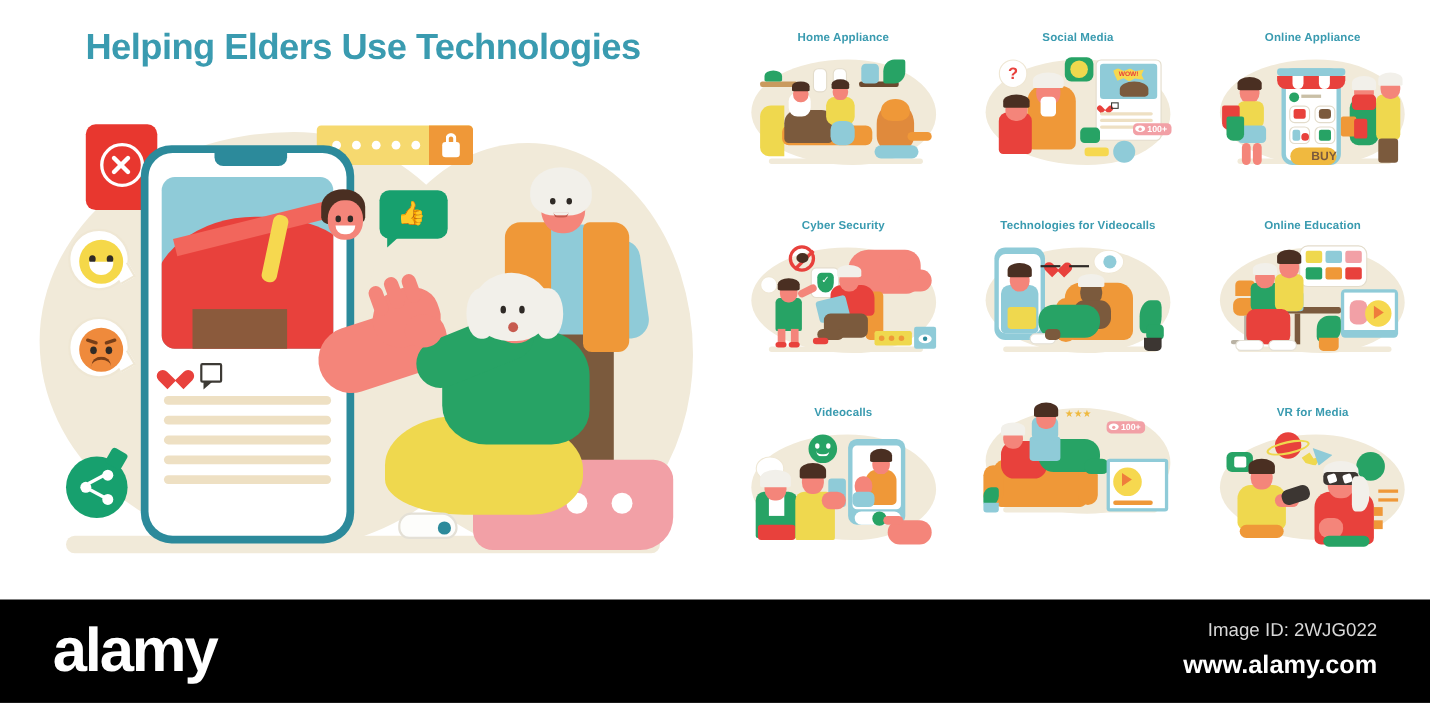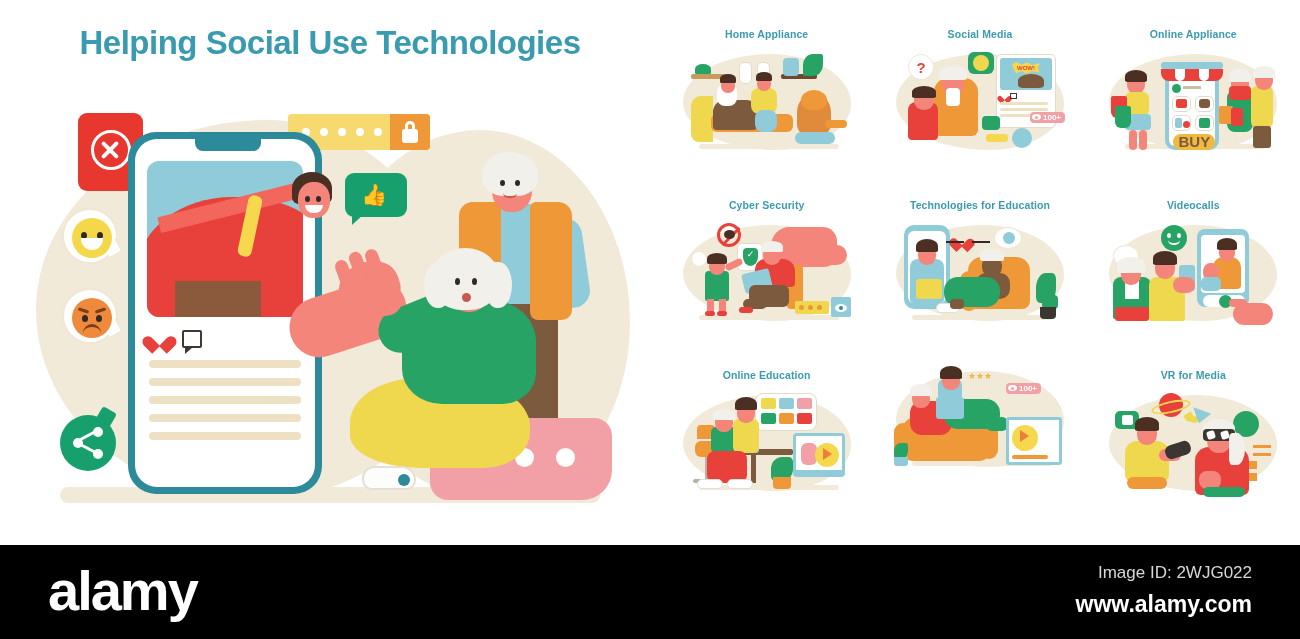--- a/index.html
+++ b/index.html
@@ -186,21 +186,21 @@
   .p-pink { background:#f2a0a6; }
   .p-plant { background:#27a365; }
   .round { border-radius:50%; }
   .badge-100 { position:absolute; background:#f2a0a6; border-radius:4px;
     font-size:8px; font-weight:bold; color:#fff; padding:1px 4px 1px 13px; }
   .badge-100 .eye-g { position:absolute; left:2px; top:2px; width:9px; height:6px;
     background:#fff; border-radius:50%; }
   .badge-100 .eye-g:after { content:""; position:absolute; left:3px; top:1.5px;
     width:3px; height:3px; background:#f2a0a6; border-radius:50%; }
   .buy-btn { position:absolute; background:#f0b93f; border-radius:9px; color:#7b5a3d;
-    font-size:15px; font-weight:bold; text-align:center; line-height:16px; }
+    font-size:11px; font-weight:bold; text-align:right; line-height:16px; }
   .wow-burst { position:absolute; background:#f6d84f; color:#e8413c; font-size:6px;
     font-weight:bold; text-align:center; line-height:12px; }
   .qmark { position:absolute; background:#fff; border:1.5px solid #efe7d4; border-radius:50%;
     color:#e8413c; font-weight:bold; text-align:center; }
   .star { position:absolute; color:#efb93f; font-size:9px; }
   .play-circ { position:absolute; background:#f6d84f; border-radius:50%; }
   .play-circ:after { content:""; position:absolute; left:8px; top:5px; width:0; height:0;
     border-left:9px solid #ef7d3c; border-top:6px solid transparent; border-bottom:6px solid transparent; }
   .shield { position:absolute; background:#27a365; border-radius:4px 4px 50% 50%; }
   .shield:after { content:"✓"; position:absolute; left:4px; top:1px; color:#fff; font-size:9px; }
@@ -219,21 +219,21 @@
     font-size:56px; font-weight:bold; letter-spacing:-2px; line-height:56px; }
   #wm-id { position:absolute; right:48px; top:18px; color:#d8d8d8; font-size:17px; }
   #wm-url { position:absolute; right:48px; top:46px; color:#fff; font-size:23px; font-weight:bold; }
 </style>
 </head>
 <body>
 
 <div id="stage">
 
   <div id="hero">
-    <div id="hero-title">Helping Social Use Technologies</div>
+    <div id="hero-title">Helping Elders Use Technologies</div>
 
     <div id="blob-a" class="blob-beige"></div>
     <div id="blob-b" class="blob-beige"></div>
     <div id="hero-floor"></div>
 
     <div id="card-x">
       <div class="ring"></div>
       <div class="b1"></div>
       <div class="b2"></div>
     </div>
@@ -493,21 +493,21 @@
         <div class="sh p-orange round" style="left:122px;top:90px;width:5px;height:5px"></div>
         <div class="sh p-orange round" style="left:131px;top:90px;width:5px;height:5px"></div>
         <div class="sh p-orange round" style="left:140px;top:90px;width:5px;height:5px"></div>
         <div class="sh p-teal" style="left:154px;top:82px;width:20px;height:20px;border-radius:2px"></div>
         <div class="sh" style="left:158px;top:89px;width:12px;height:8px;background:#fff;border-radius:50%"></div>
         <div class="sh" style="left:162px;top:91px;width:4px;height:4px;background:#2c8a9b;border-radius:50%"></div>
       </div>
     </div>
 
     <div class="cell">
-      <div class="cell-title">Technologies for Education</div>
+      <div class="cell-title">Technologies for Videocalls</div>
       <div class="scene">
         <div class="sblob"></div>
           <div class="sfloor"></div>
         <div class="sh p-teal" style="left:14px;top:10px;width:46px;height:84px;border-radius:10px"></div>
         <div class="sh" style="left:18px;top:16px;width:38px;height:72px;background:#fff;border-radius:6px"></div>
         <div class="sh p-teal" style="left:20px;top:44px;width:34px;height:44px;border-radius:8px 8px 4px 4px"></div>
         <div class="sh p-skin" style="left:28px;top:30px;width:18px;height:20px;border-radius:46%"></div>
         <div class="sh p-hair-d" style="left:26px;top:24px;width:22px;height:13px;border-radius:50% 50% 12% 12%"></div>
         <div class="sh p-yellow" style="left:26px;top:64px;width:26px;height:20px;border-radius:3px"></div>
         <div class="heart-s" style="left:64px;top:18px"></div>
@@ -519,53 +519,20 @@
         <div class="sh p-orange" style="left:70px;top:56px;width:18px;height:40px;border-radius:10px"></div>
         <div class="sh p-brown" style="left:92px;top:40px;width:20px;height:22px;border-radius:46%"></div>
         <div class="sh p-hair-w" style="left:90px;top:34px;width:24px;height:12px;border-radius:50% 50% 12% 12%"></div>
         <div class="sh p-brown" style="left:86px;top:58px;width:34px;height:26px;border-radius:10px"></div>
         <div class="sh p-green" style="left:54px;top:62px;width:56px;height:30px;border-radius:14px"></div>
         <div class="sh" style="left:46px;top:88px;width:24px;height:10px;background:#fff;border-radius:6px;border:1.5px solid #e4e0d6"></div>
         <div class="sh p-brown" style="left:60px;top:84px;width:14px;height:10px;border-radius:4px"></div>
         <div class="sh p-plant" style="left:146px;top:58px;width:20px;height:30px;border-radius:50% 20% 50% 20%"></div>
         <div class="sh p-green" style="left:152px;top:80px;width:16px;height:14px;border-radius:4px"></div>
         <div class="sh" style="left:150px;top:92px;width:16px;height:12px;background:#3c3632;border-radius:0 0 4px 4px"></div>
-      </div>
-    </div>
-
-    <div class="cell">
-      <div class="cell-title">Videocalls</div>
-      <div class="scene">
-        <div class="sblob"></div>
-        <div class="sh" style="left:10px;top:30px;width:26px;height:22px;background:#fff;border:1.5px solid #efe7d4;border-radius:50%"></div>
-        <div class="sh p-green round" style="left:58px;top:10px;width:26px;height:26px"></div>
-        <div class="sh" style="left:64px;top:18px;width:4px;height:5px;background:#fff;border-radius:50%"></div>
-        <div class="sh" style="left:74px;top:18px;width:4px;height:5px;background:#fff;border-radius:50%"></div>
-        <div class="sh" style="left:65px;top:25px;width:12px;height:5px;border-bottom:2px solid #fff;border-radius:0 0 8px 8px"></div>
-        <div class="sh p-teal" style="left:94px;top:14px;width:52px;height:78px;border-radius:8px"></div>
-        <div class="sh" style="left:98px;top:20px;width:44px;height:58px;background:#fff;border-radius:4px"></div>
-        <div class="sh p-orange" style="left:110px;top:42px;width:28px;height:32px;border-radius:10px 10px 4px 4px"></div>
-        <div class="sh p-skin" style="left:116px;top:28px;width:16px;height:18px;border-radius:46%"></div>
-        <div class="sh p-hair-d" style="left:114px;top:23px;width:20px;height:12px;border-radius:50% 50% 12% 12%"></div>
-        <div class="sh p-skin" style="left:100px;top:48px;width:16px;height:18px;border-radius:46%"></div>
-        <div class="sh p-teal" style="left:98px;top:62px;width:20px;height:14px;border-radius:5px"></div>
-        <div class="sh" style="left:100px;top:80px;width:42px;height:12px;background:#fff;border-radius:6px"></div>
-        <div class="sh p-green round" style="left:116px;top:80px;width:13px;height:13px"></div>
-        <div class="sh p-skin" style="left:130px;top:88px;width:40px;height:22px;border-radius:12px"></div>
-        <div class="sh p-skin" style="left:126px;top:84px;width:18px;height:8px;border-radius:4px"></div>
-        <div class="sh p-green" style="left:10px;top:62px;width:38px;height:42px;border-radius:8px 8px 2px 2px"></div>
-        <div class="sh" style="left:22px;top:62px;width:14px;height:22px;background:#fff;transform:rotate(0deg)"></div>
-        <div class="sh p-red" style="left:12px;top:92px;width:34px;height:14px;border-radius:3px"></div>
-        <div class="sh p-skin" style="left:18px;top:48px;width:20px;height:22px;border-radius:46%"></div>
-        <div class="sh p-hair-w" style="left:14px;top:42px;width:28px;height:16px;border-radius:50% 50% 12% 12%"></div>
-        <div class="sh p-yellow" style="left:46px;top:62px;width:36px;height:44px;border-radius:8px 8px 2px 2px"></div>
-        <div class="sh p-skin" style="left:52px;top:42px;width:20px;height:22px;border-radius:46%"></div>
-        <div class="sh p-hair-d" style="left:50px;top:36px;width:24px;height:14px;border-radius:50% 50% 12% 12%"></div>
-        <div class="sh p-teal" style="left:76px;top:50px;width:16px;height:26px;border-radius:3px"></div>
-        <div class="sh p-skin" style="left:70px;top:62px;width:22px;height:16px;border-radius:8px"></div>
       </div>
     </div>
 
     <div class="cell">
       <div class="cell-title">Online Education</div>
       <div class="scene">
         <div class="sblob"></div>
           <div class="sfloor"></div>
         <div class="sh p-card" style="left:78px;top:8px;width:62px;height:38px;border-radius:8px"></div>
         <div class="sh p-yellow" style="left:84px;top:13px;width:15px;height:11px;border-radius:2px"></div>
@@ -593,20 +560,53 @@
         <div class="sh p-hair-d" style="left:58px;top:12px;width:22px;height:13px;border-radius:50% 50% 12% 12%"></div>
         <div class="sh p-red" style="left:30px;top:66px;width:40px;height:32px;border-radius:8px"></div>
         <div class="sh" style="left:20px;top:94px;width:26px;height:10px;background:#fff;border-radius:5px;border:1.5px solid #e4e0d6"></div>
         <div class="sh" style="left:50px;top:94px;width:26px;height:10px;background:#fff;border-radius:5px;border:1.5px solid #e4e0d6"></div>
         <div class="sh p-plant" style="left:94px;top:72px;width:22px;height:24px;border-radius:50% 20% 50% 20%"></div>
         <div class="sh p-orange" style="left:96px;top:92px;width:18px;height:12px;border-radius:0 0 4px 4px"></div>
       </div>
     </div>
 
     <div class="cell">
+      <div class="cell-title">Videocalls</div>
+      <div class="scene">
+        <div class="sblob"></div>
+        <div class="sh" style="left:10px;top:30px;width:26px;height:22px;background:#fff;border:1.5px solid #efe7d4;border-radius:50%"></div>
+        <div class="sh p-green round" style="left:58px;top:10px;width:26px;height:26px"></div>
+        <div class="sh" style="left:64px;top:18px;width:4px;height:5px;background:#fff;border-radius:50%"></div>
+        <div class="sh" style="left:74px;top:18px;width:4px;height:5px;background:#fff;border-radius:50%"></div>
+        <div class="sh" style="left:65px;top:25px;width:12px;height:5px;border-bottom:2px solid #fff;border-radius:0 0 8px 8px"></div>
+        <div class="sh p-teal" style="left:94px;top:14px;width:52px;height:78px;border-radius:8px"></div>
+        <div class="sh" style="left:98px;top:20px;width:44px;height:58px;background:#fff;border-radius:4px"></div>
+        <div class="sh p-orange" style="left:110px;top:42px;width:28px;height:32px;border-radius:10px 10px 4px 4px"></div>
+        <div class="sh p-skin" style="left:116px;top:28px;width:16px;height:18px;border-radius:46%"></div>
+        <div class="sh p-hair-d" style="left:114px;top:23px;width:20px;height:12px;border-radius:50% 50% 12% 12%"></div>
+        <div class="sh p-skin" style="left:100px;top:48px;width:16px;height:18px;border-radius:46%"></div>
+        <div class="sh p-teal" style="left:98px;top:62px;width:20px;height:14px;border-radius:5px"></div>
+        <div class="sh" style="left:100px;top:80px;width:42px;height:12px;background:#fff;border-radius:6px"></div>
+        <div class="sh p-green round" style="left:116px;top:80px;width:13px;height:13px"></div>
+        <div class="sh p-skin" style="left:130px;top:88px;width:40px;height:22px;border-radius:12px"></div>
+        <div class="sh p-skin" style="left:126px;top:84px;width:18px;height:8px;border-radius:4px"></div>
+        <div class="sh p-green" style="left:10px;top:62px;width:38px;height:42px;border-radius:8px 8px 2px 2px"></div>
+        <div class="sh" style="left:22px;top:62px;width:14px;height:22px;background:#fff;transform:rotate(0deg)"></div>
+        <div class="sh p-red" style="left:12px;top:92px;width:34px;height:14px;border-radius:3px"></div>
+        <div class="sh p-skin" style="left:18px;top:48px;width:20px;height:22px;border-radius:46%"></div>
+        <div class="sh p-hair-w" style="left:14px;top:42px;width:28px;height:16px;border-radius:50% 50% 12% 12%"></div>
+        <div class="sh p-yellow" style="left:46px;top:62px;width:36px;height:44px;border-radius:8px 8px 2px 2px"></div>
+        <div class="sh p-skin" style="left:52px;top:42px;width:20px;height:22px;border-radius:46%"></div>
+        <div class="sh p-hair-d" style="left:50px;top:36px;width:24px;height:14px;border-radius:50% 50% 12% 12%"></div>
+        <div class="sh p-teal" style="left:76px;top:50px;width:16px;height:26px;border-radius:3px"></div>
+        <div class="sh p-skin" style="left:70px;top:62px;width:22px;height:16px;border-radius:8px"></div>
+      </div>
+    </div>
+
+    <div class="cell">
       <div class="scene">
         <div class="sblob"></div>
           <div class="sfloor"></div>
         <div class="sh p-orange" style="left:12px;top:56px;width:88px;height:44px;border-radius:14px 14px 10px 10px"></div>
         <div class="sh p-orange" style="left:4px;top:62px;width:18px;height:36px;border-radius:10px"></div>
         <div class="sh p-orange" style="left:90px;top:62px;width:18px;height:36px;border-radius:10px"></div>
         <div class="sh p-red" style="left:20px;top:40px;width:42px;height:34px;border-radius:12px"></div>
         <div class="sh p-skin" style="left:22px;top:28px;width:18px;height:19px;border-radius:46%"></div>
         <div class="sh p-hair-w" style="left:20px;top:23px;width:22px;height:12px;border-radius:50% 50% 12% 12%"></div>
         <div class="sh p-green" style="left:54px;top:38px;width:56px;height:30px;border-radius:14px"></div>

